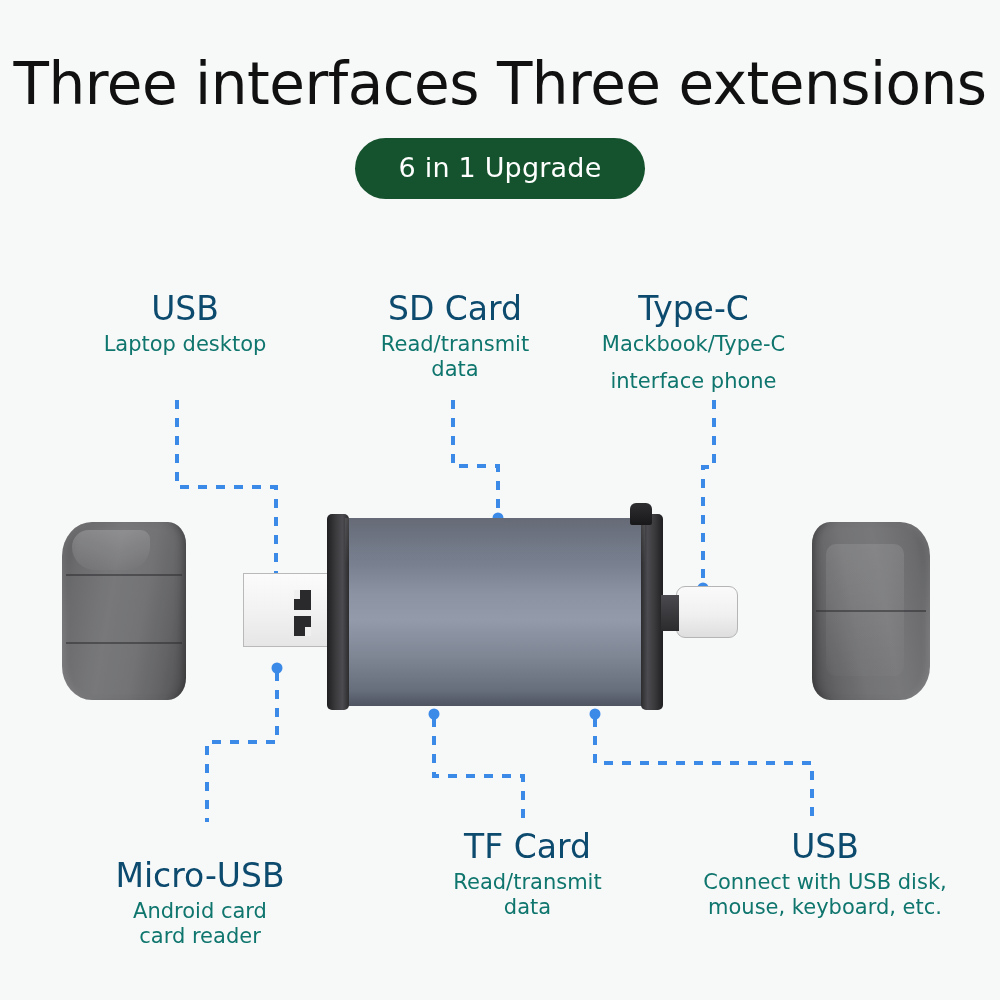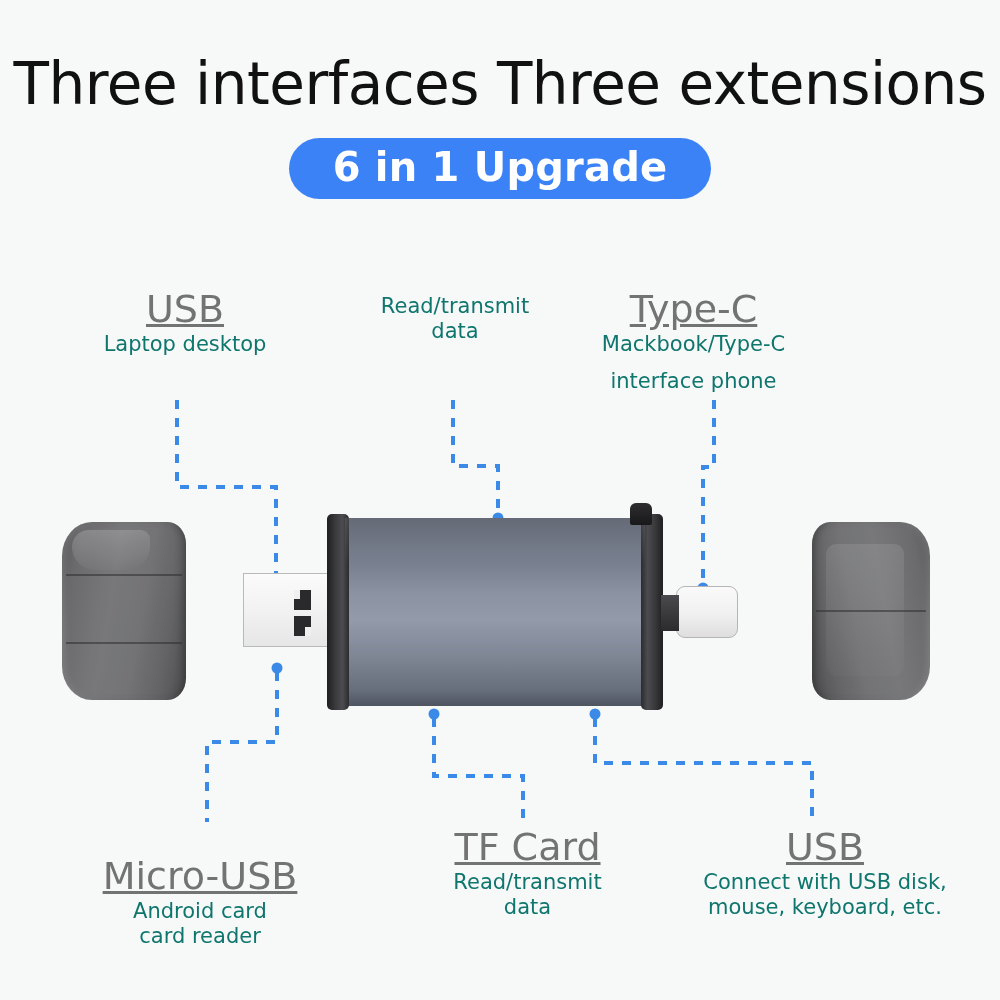--- a/index.html
+++ b/index.html
@@ -26,40 +26,39 @@
     font-weight:400;
     letter-spacing:-0.5px;
     white-space:nowrap;
   }
   #badge-wrap {
     position:absolute; left:0; top:138px; width:1000px;
     text-align:center;
   }
   #badge {
     display:inline-block;
-    background:#3b82f6;
+    background:#14532d;
     color:#ffffff;
-    font-size:40px;
+    font-size:27px;
     line-height:33px;
-    font-weight:700;
+    font-weight:400;
     padding:13px 44px 15px 44px;
     border-radius:34px;
     letter-spacing:0.2px;
     white-space:nowrap;
   }
 
   
   .callout { position:absolute; text-align:center; }
   .callout .title {
-    color:#737373;
-    font-size:38px;
+    color:#0c4a6e;
+    font-size:33px;
     line-height:38px;
     font-weight:400;
     white-space:nowrap;
-    text-decoration:underline;
   }
   .callout .desc {
     color:#0f766e;
     font-size:21px;
     line-height:25px;
     font-weight:400;
     margin-top:4px;
     white-space:nowrap;
   }
 
@@ -274,20 +273,21 @@
       <div class="band-a"></div>
     </div>
   </div>
 
   <div class="callout" id="c-usb-top">
     <div class="title">USB</div>
     <div class="desc">Laptop desktop</div>
   </div>
 
   <div class="callout" id="c-sd">
+    <div class="title">SD Card</div>
     <div class="desc">Read/transmit</div>
     <div class="desc" style="margin-top:0">data</div>
   </div>
 
   <div class="callout" id="c-typec">
     <div class="title">Type-C</div>
     <div class="desc">Mackbook/Type-C</div>
     <div class="desc" style="margin-top:12px">interface phone</div>
   </div>
 

